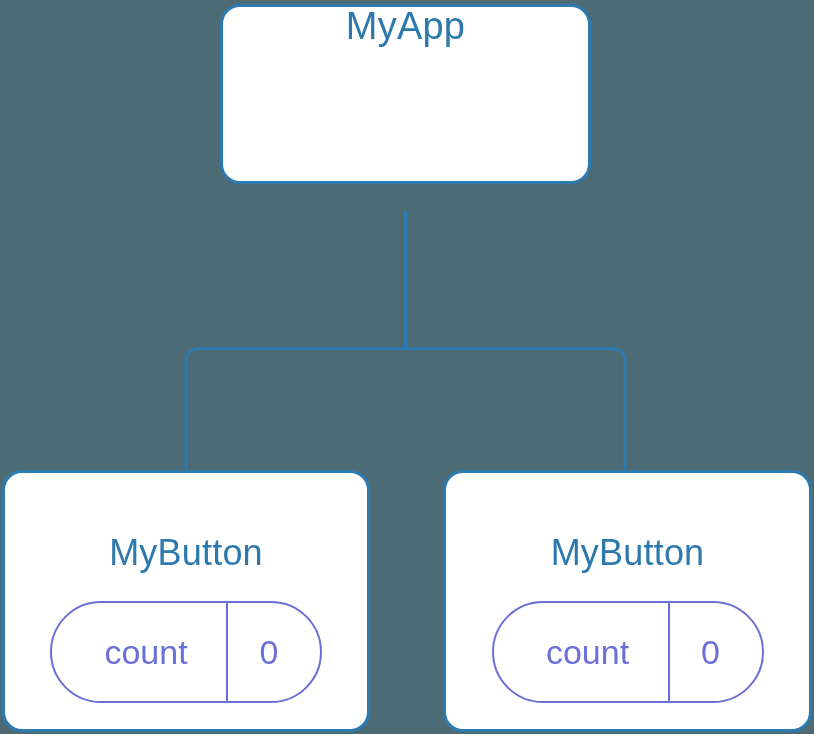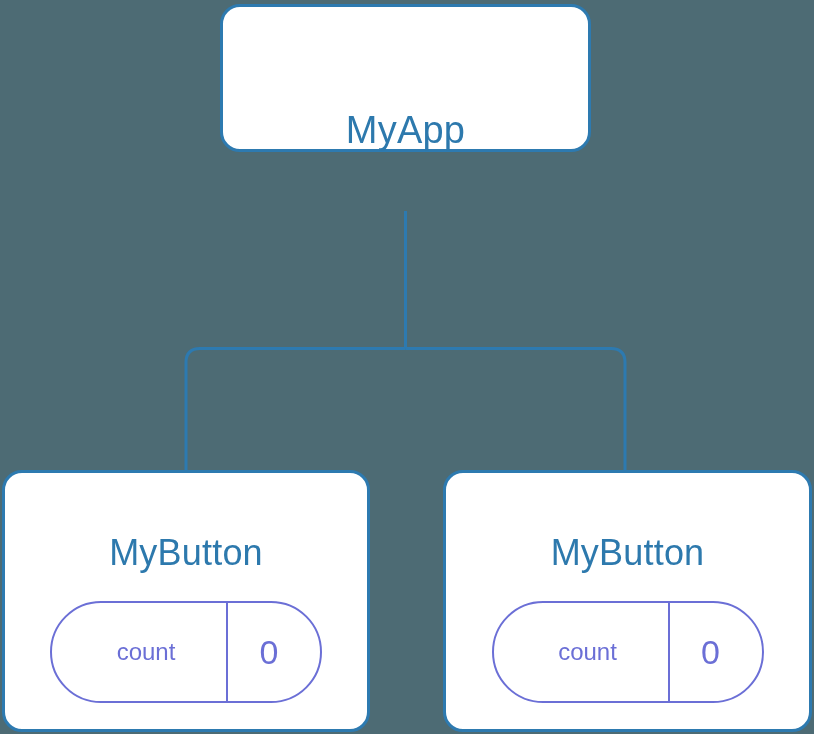--- a/index.html
+++ b/index.html
@@ -37,22 +37,22 @@
     z-index: 2;
     display: flex;
     flex-direction: column;
     align-items: center;
   }
 
   #node-myapp {
     left: 220px;
     top: 4px;
     width: 371px;
-    height: 148px;
-    justify-content: flex-end;
+    height: 180px;
+    justify-content: flex-start;
   }
 
   #node-mybutton-left {
     left: 2px;
     top: 470px;
     width: 368px;
     height: 262px;
     padding-top: 44px;
   }
 
@@ -92,21 +92,21 @@
   }
 
   .state-key {
     display: flex;
     align-items: center;
     justify-content: center;
     box-sizing: border-box;
     width: 174px;
     padding-left: 14px;
     color: #6b6fd6;
-    font-size: 24px;
+    font-size: 34px;
     line-height: 1;
     white-space: nowrap;
   }
 
   .state-divider {
     width: 2px;
     background: #6b6fd6;
     flex: 0 0 auto;
   }
 

